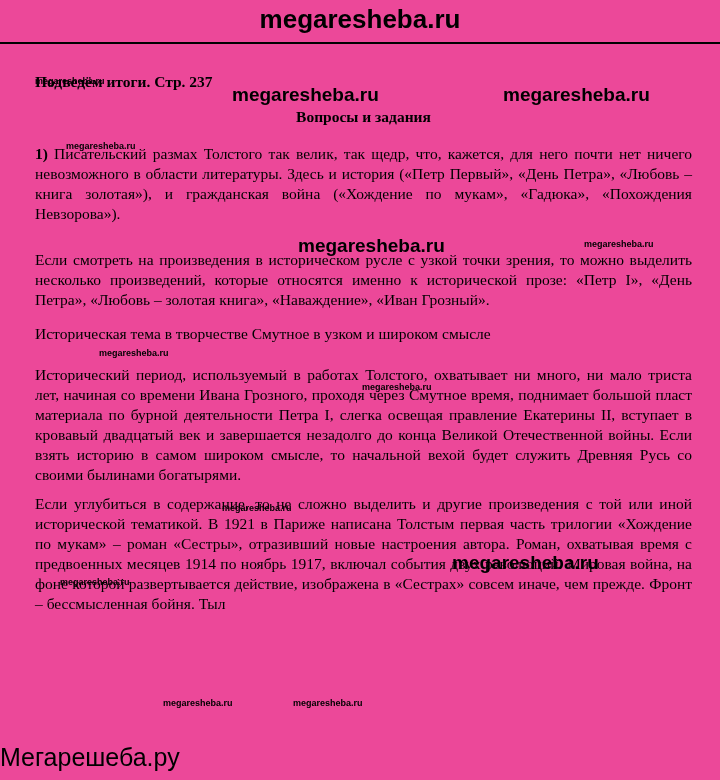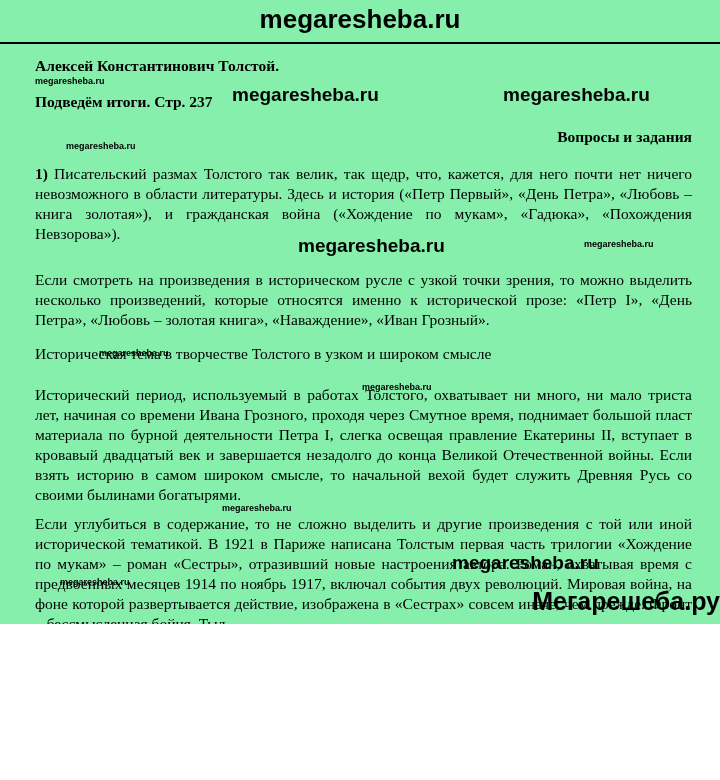--- a/index.html
+++ b/index.html
@@ -1,19 +1,19 @@
 <!DOCTYPE html>
 <html><head>
 <meta charset="utf-8">
 <style>
   html,body { margin:0; padding:0; background:#fff; }
   .page {
     position:relative;
-    width:720px; height:624px;
-    background:#86efac;
+    width:720px; height:780px;
+    background:#ec4899;
     color:#000;
     font-family:"Liberation Serif", serif;
     overflow:hidden;
   }
   .site-header {
     width:100%;
     text-align:center;
     font-family:"Liberation Sans", sans-serif;
     font-weight:bold;
     font-size:26px;
@@ -24,63 +24,62 @@
   }
   .content {
     padding:12px 28px 0 35px;
     font-size:15.5px;
     line-height:20px;
     text-align:justify;
   }
   .bold { font-weight:bold; }
   .author-title { font-weight:bold; text-align:left; }
   .section-title { font-weight:bold; margin-top:16px; text-align:left; }
-  .tasks-heading { font-weight:bold; margin-top:15px; text-align:right; }
+  .tasks-heading { font-weight:bold; margin-top:15px; text-align:center; }
   .p1 { margin-top:17px; }
   .p2 { margin-top:26px; }
   .subheading { margin-top:14px; text-align:left; }
   .p3 { margin-top:21px; }
   .p4 { margin-top:30px; }
   .p5 { margin-top:9px; }
   .wm {
     position:absolute;
     font-family:"Liberation Sans", sans-serif;
     font-weight:bold;
     white-space:nowrap;
     color:#000;
   }
   .wm-sm { font-size:9px; }
   .wm-lg { font-size:19px; }
   .footer-title {
     position:absolute;
     left:0; right:0;
     bottom:8px;
-    text-align:right;
+    text-align:left;
     font-family:"Liberation Sans", sans-serif;
-    font-weight:bold;
+    font-weight:normal;
     font-size:25px;
   }
 </style>
 </head>
 <body>
 
 <div class="page">
 
   <div class="site-header">megaresheba.ru</div>
 
   <div class="content">
-    <div class="author-title">Алексей Константинович Толстой.</div>
     <div class="section-title">Подведём итоги. Стр. 237</div>
     <div class="tasks-heading">Вопросы и задания</div>
 
     <div class="p1"><span class="bold">1)</span> <span>Писательский размах Толстого так велик, так щедр, что, кажется, для него почти нет ничего невозможного в области литературы. Здесь и история («Петр Первый», «День Петра», «Любовь – книга золотая»), и гражданская война («Хождение по мукам», «Гадюка», «Похождения Невзорова»).</span></div>
 
     <div class="p2">Если смотреть на произведения в историческом русле с узкой точки зрения, то можно выделить несколько произведений, которые относятся именно к исторической прозе: «Петр I», «День Петра», «Любовь – золотая книга», «Наваждение», «Иван Грозный».</div>
 
-    <div class="subheading">Историческая тема в творчестве Толстого в узком и широком смысле</div>
+    <div class="subheading">Историческая тема в творчестве Смутное в узком и широком смысле</div>
 
     <div class="p3">Исторический период, используемый в работах Толстого, охватывает ни много, ни мало триста лет, начиная со времени Ивана Грозного, проходя через Смутное время, поднимает большой пласт материала по бурной деятельности Петра I, слегка освещая правление Екатерины II, вступает в кровавый двадцатый век и завершается незадолго до конца Великой Отечественной войны. Если взять историю в самом широком смысле, то начальной вехой будет служить Древняя Русь со своими былинами богатырями.</div>
 
 
     <div class="p5">Если углубиться в содержание, то не сложно выделить и другие произведения с той или иной исторической тематикой. В 1921 в Париже написана Толстым первая часть трилогии «Хождение по мукам» – роман «Сестры», отразивший новые настроения автора. Роман, охватывая время с предвоенных месяцев 1914 по ноябрь 1917, включал события двух революций. Мировая война, на фоне которой развертывается действие, изображена в «Сестрах» совсем иначе, чем прежде. Фронт – бессмысленная бойня. Тыл</div>
   </div>
 
   <div class="wm wm-sm" style="left:35px; top:76px;">megaresheba.ru</div>
   <div class="wm wm-lg" style="left:232px; top:84px;">megaresheba.ru</div>
   <div class="wm wm-lg" style="left:503px; top:84px;">megaresheba.ru</div>

